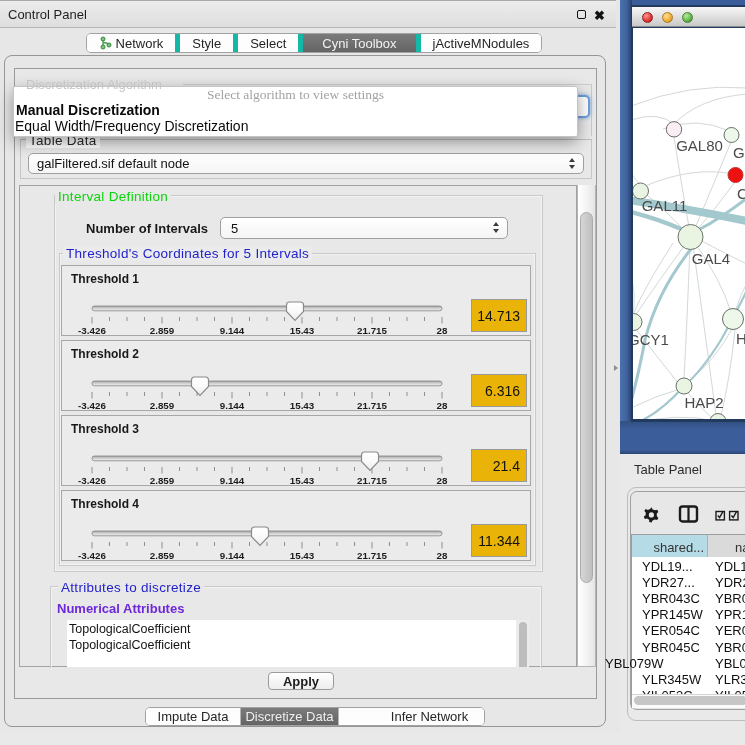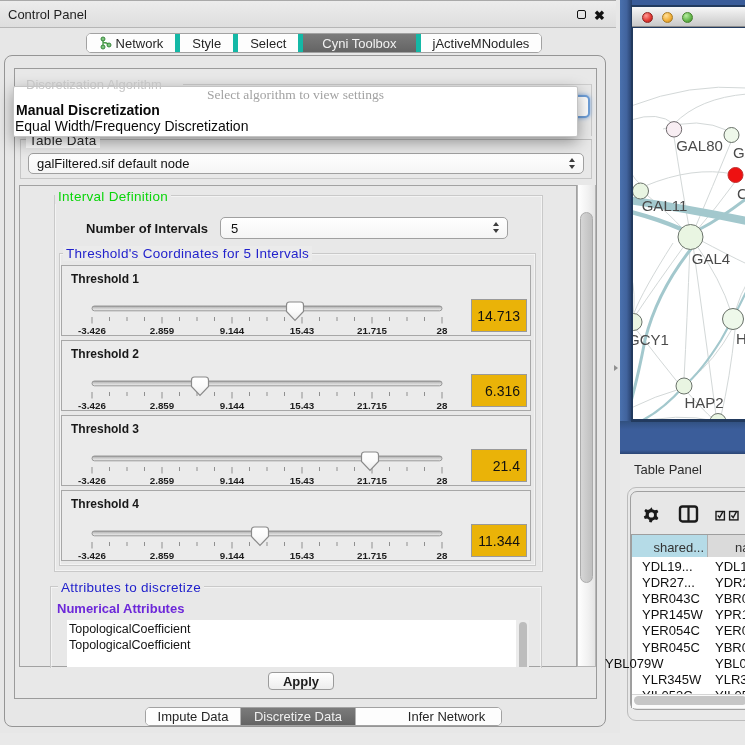--- a/index.html
+++ b/index.html
@@ -311,21 +311,21 @@
 <div id="attrlist" class="abs">
     <div>TopologicalCoefficient</div>
     <div>TopologicalCoefficient</div>
   </div>
 <div id="attrsb" class="abs"></div>
 <div id="attrthumb" class="abs"></div>
 <div id="applyrow" class="abs"></div>
 <div id="applybtn" class="abs">Apply</div>
 <div id="bottabs" class="abs tabstrip">
   <div class="btab" style="width:95px;text-align:center;padding:1px 0 0 0">Impute Data</div>
-  <div class="btab sel" style="width:115px;text-align:center;padding:1px 0 0 0">Discretize Data</div>
+  <div class="btab sel" style="width:98px;text-align:center;padding:1px 0 0 0">Discretize Data</div>
   <div class="btab" style="width:109px;text-align:center;padding:1px 0 0 0">Infer Network</div>
 </div>
 <div class="abs" style="left:183px;top:84px;width:409px;height:52px;border-top:1px solid #cdcdcd;border-right:1px solid #c9c9c9"></div>
 <div id="hidcombo" class="abs"></div>
 <div id="popup" class="abs"></div>
 <div id="popline1" class="abs">Select algorithm to view settings</div>
 <div id="popline2" class="abs">Manual Discretization</div>
 <div id="popline3" class="abs">Equal Width/Frequency Discretization</div>
 <div id="fadedlab" class="abs">Discretization Algorithm</div>
 <style>

